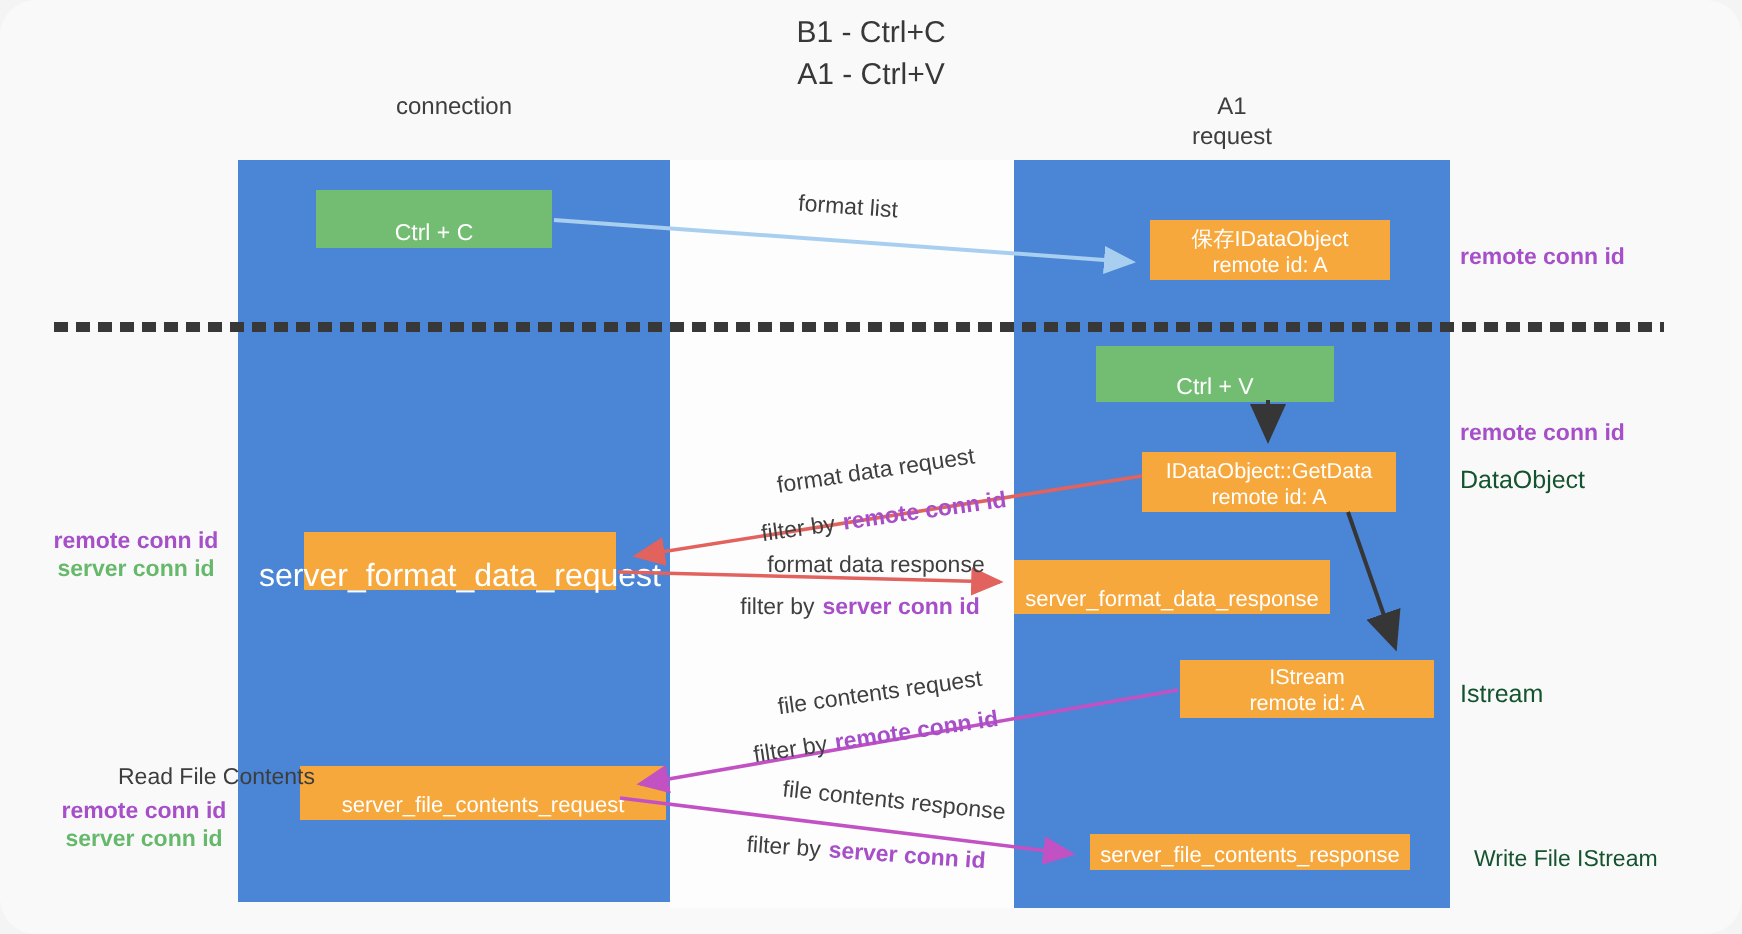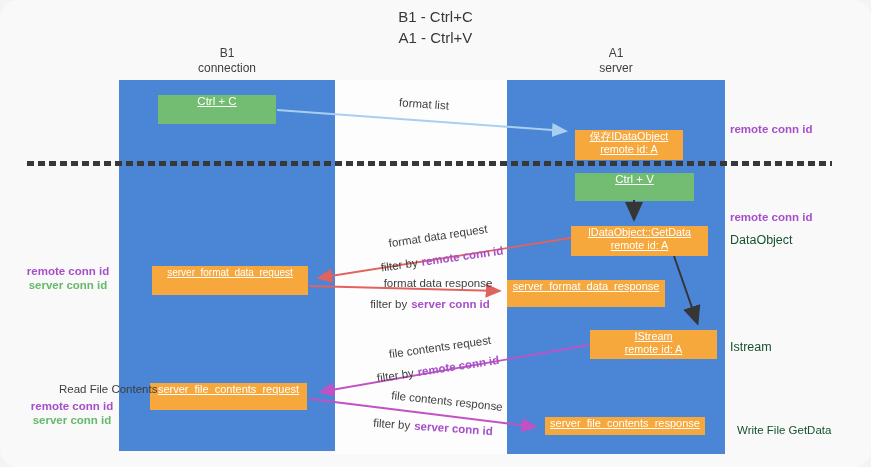--- a/index.html
+++ b/index.html
@@ -33,23 +33,23 @@
     font-size:12px;line-height:15px;color:#3e3e3e;
   }
   .lane-header.left{left:119px;width:216px;}
   .lane-header.right{left:507px;width:218px;}
   .dashline{
     position:absolute;left:27px;top:161px;width:805px;height:5px;
     background:repeating-linear-gradient(90deg,#383838 0 7px,transparent 7px 11px);
   }
   .node{
     position:absolute;
-    display:flex;flex-direction:column;align-items:center;justify-content:flex-start;
+    display:flex;flex-direction:column;align-items:center;justify-content:flex-end;
     color:#ffffff;text-align:center;
-    font-size:11.5px;line-height:13px;text-decoration:underline;
+    font-size:11.5px;line-height:13px;
   }
   .node.green{background:#72bd72;}
   .node.orange{background:#f7a83c;}
   .node.small{font-size:10.8px;}
   svg.arrows{position:absolute;left:0;top:0;pointer-events:none;}
   .alabel{
     position:absolute;white-space:nowrap;
     font-size:11.5px;color:#3f3f3f;
     transform:translate(-50%,-50%);
   }
@@ -73,65 +73,64 @@
 <div class="canvas">
 
   <div class="midgap"></div>
 
   <div class="title">
     <div>B1 - Ctrl+C</div>
     <div>A1 - Ctrl+V</div>
   </div>
 
   <div class="lane-header left">
-    <div>B1</div>
     <div>connection</div>
   </div>
   <div class="lane-header right">
     <div>A1</div>
-    <div>server</div>
+    <div>request</div>
   </div>
 
   <div class="lane left"></div>
   <div class="lane right"></div>
 
   <div class="dashline"></div>
 
   <div class="node green" style="left:158px;top:95px;width:118px;height:29px">
     <div>Ctrl + C</div>
   </div>
 
-  <div class="node orange small" style="left:575px;top:130px;width:108px;height:30px">
+  <div class="node orange small" style="left:575px;top:110px;width:120px;height:30px">
     <div>保存IDataObject</div>
     <div>remote id: A</div>
   </div>
 
-  <div class="node green" style="left:575px;top:173px;width:119px;height:28px">
+  <div class="node green" style="left:548px;top:173px;width:119px;height:28px">
     <div>Ctrl + V</div>
   </div>
 
-  <div class="node orange small" style="left:571px;top:226px;width:137px;height:30px">
+  <div class="node orange small" style="left:571px;top:226px;width:127px;height:30px">
     <div>IDataObject::GetData</div>
     <div>remote id: A</div>
   </div>
 
-  <div class="node orange" style="left:152px;top:266px;width:156px;height:29px;font-size:10px">
+  <div class="node orange" style="left:152px;top:266px;width:156px;height:29px;font-size:16px">
     <div>server_format_data_request</div>
   </div>
 
   <div class="node orange" style="left:507px;top:280px;width:158px;height:27px;font-size:11px">
     <div>server_format_data_response</div>
   </div>
 
   <div class="node orange small" style="left:590px;top:330px;width:127px;height:29px">
     <div>IStream</div>
     <div>remote id: A</div>
   </div>
 
-  <div class="node orange" style="left:150px;top:383px;width:157px;height:27px;font-size:11px">
+  <div class="node orange" style="left:150px;top:383px;width:183px;height:27px;font-size:11px">
     <div>server_file_contents_request</div>
   </div>
 
   <div class="node orange" style="left:545px;top:417px;width:160px;height:18px;font-size:11px">
     <div>server_file_contents_response</div>
   </div>
 
   <svg class="arrows" width="871" height="467" viewBox="0 0 871 467">
     <defs>
       <marker id="m-blue" markerWidth="9" markerHeight="8" refX="7" refY="3.5" orient="auto">
@@ -175,21 +174,21 @@
 
   <div class="alabel" style="left:447px;top:401px;transform:translate(-50%,-50%) rotate(6deg)">file contents response</div>
   <div class="alabel" style="left:433px;top:427px;transform:translate(-50%,-50%) rotate(4deg)">
     <span class="fb">filter by</span><span class="purple">server conn id</span>
   </div>
 
   <div class="sidelabel bold-purple" style="left:730px;top:123px">remote conn id</div>
   <div class="sidelabel bold-purple" style="left:730px;top:211px">remote conn id</div>
   <div class="sidelabel" style="left:730px;top:233px">DataObject</div>
   <div class="sidelabel" style="left:730px;top:340px">Istream</div>
-  <div class="sidelabel" style="left:737px;top:424px;font-size:11.5px">Write File GetData</div>
+  <div class="sidelabel" style="left:737px;top:424px;font-size:11.5px">Write File IStream</div>
 
   <div class="leftgroup" style="left:20px;top:264px;width:96px">
     <div class="purple">remote conn id</div>
     <div class="greentxt">server conn id</div>
   </div>
   <div class="leftgroup" style="left:20px;top:382px;width:104px">
     <div class="dark">Read File Contents</div>
     <div class="purple" style="margin-top:3px">remote conn id</div>
     <div class="greentxt">server conn id</div>
   </div>

